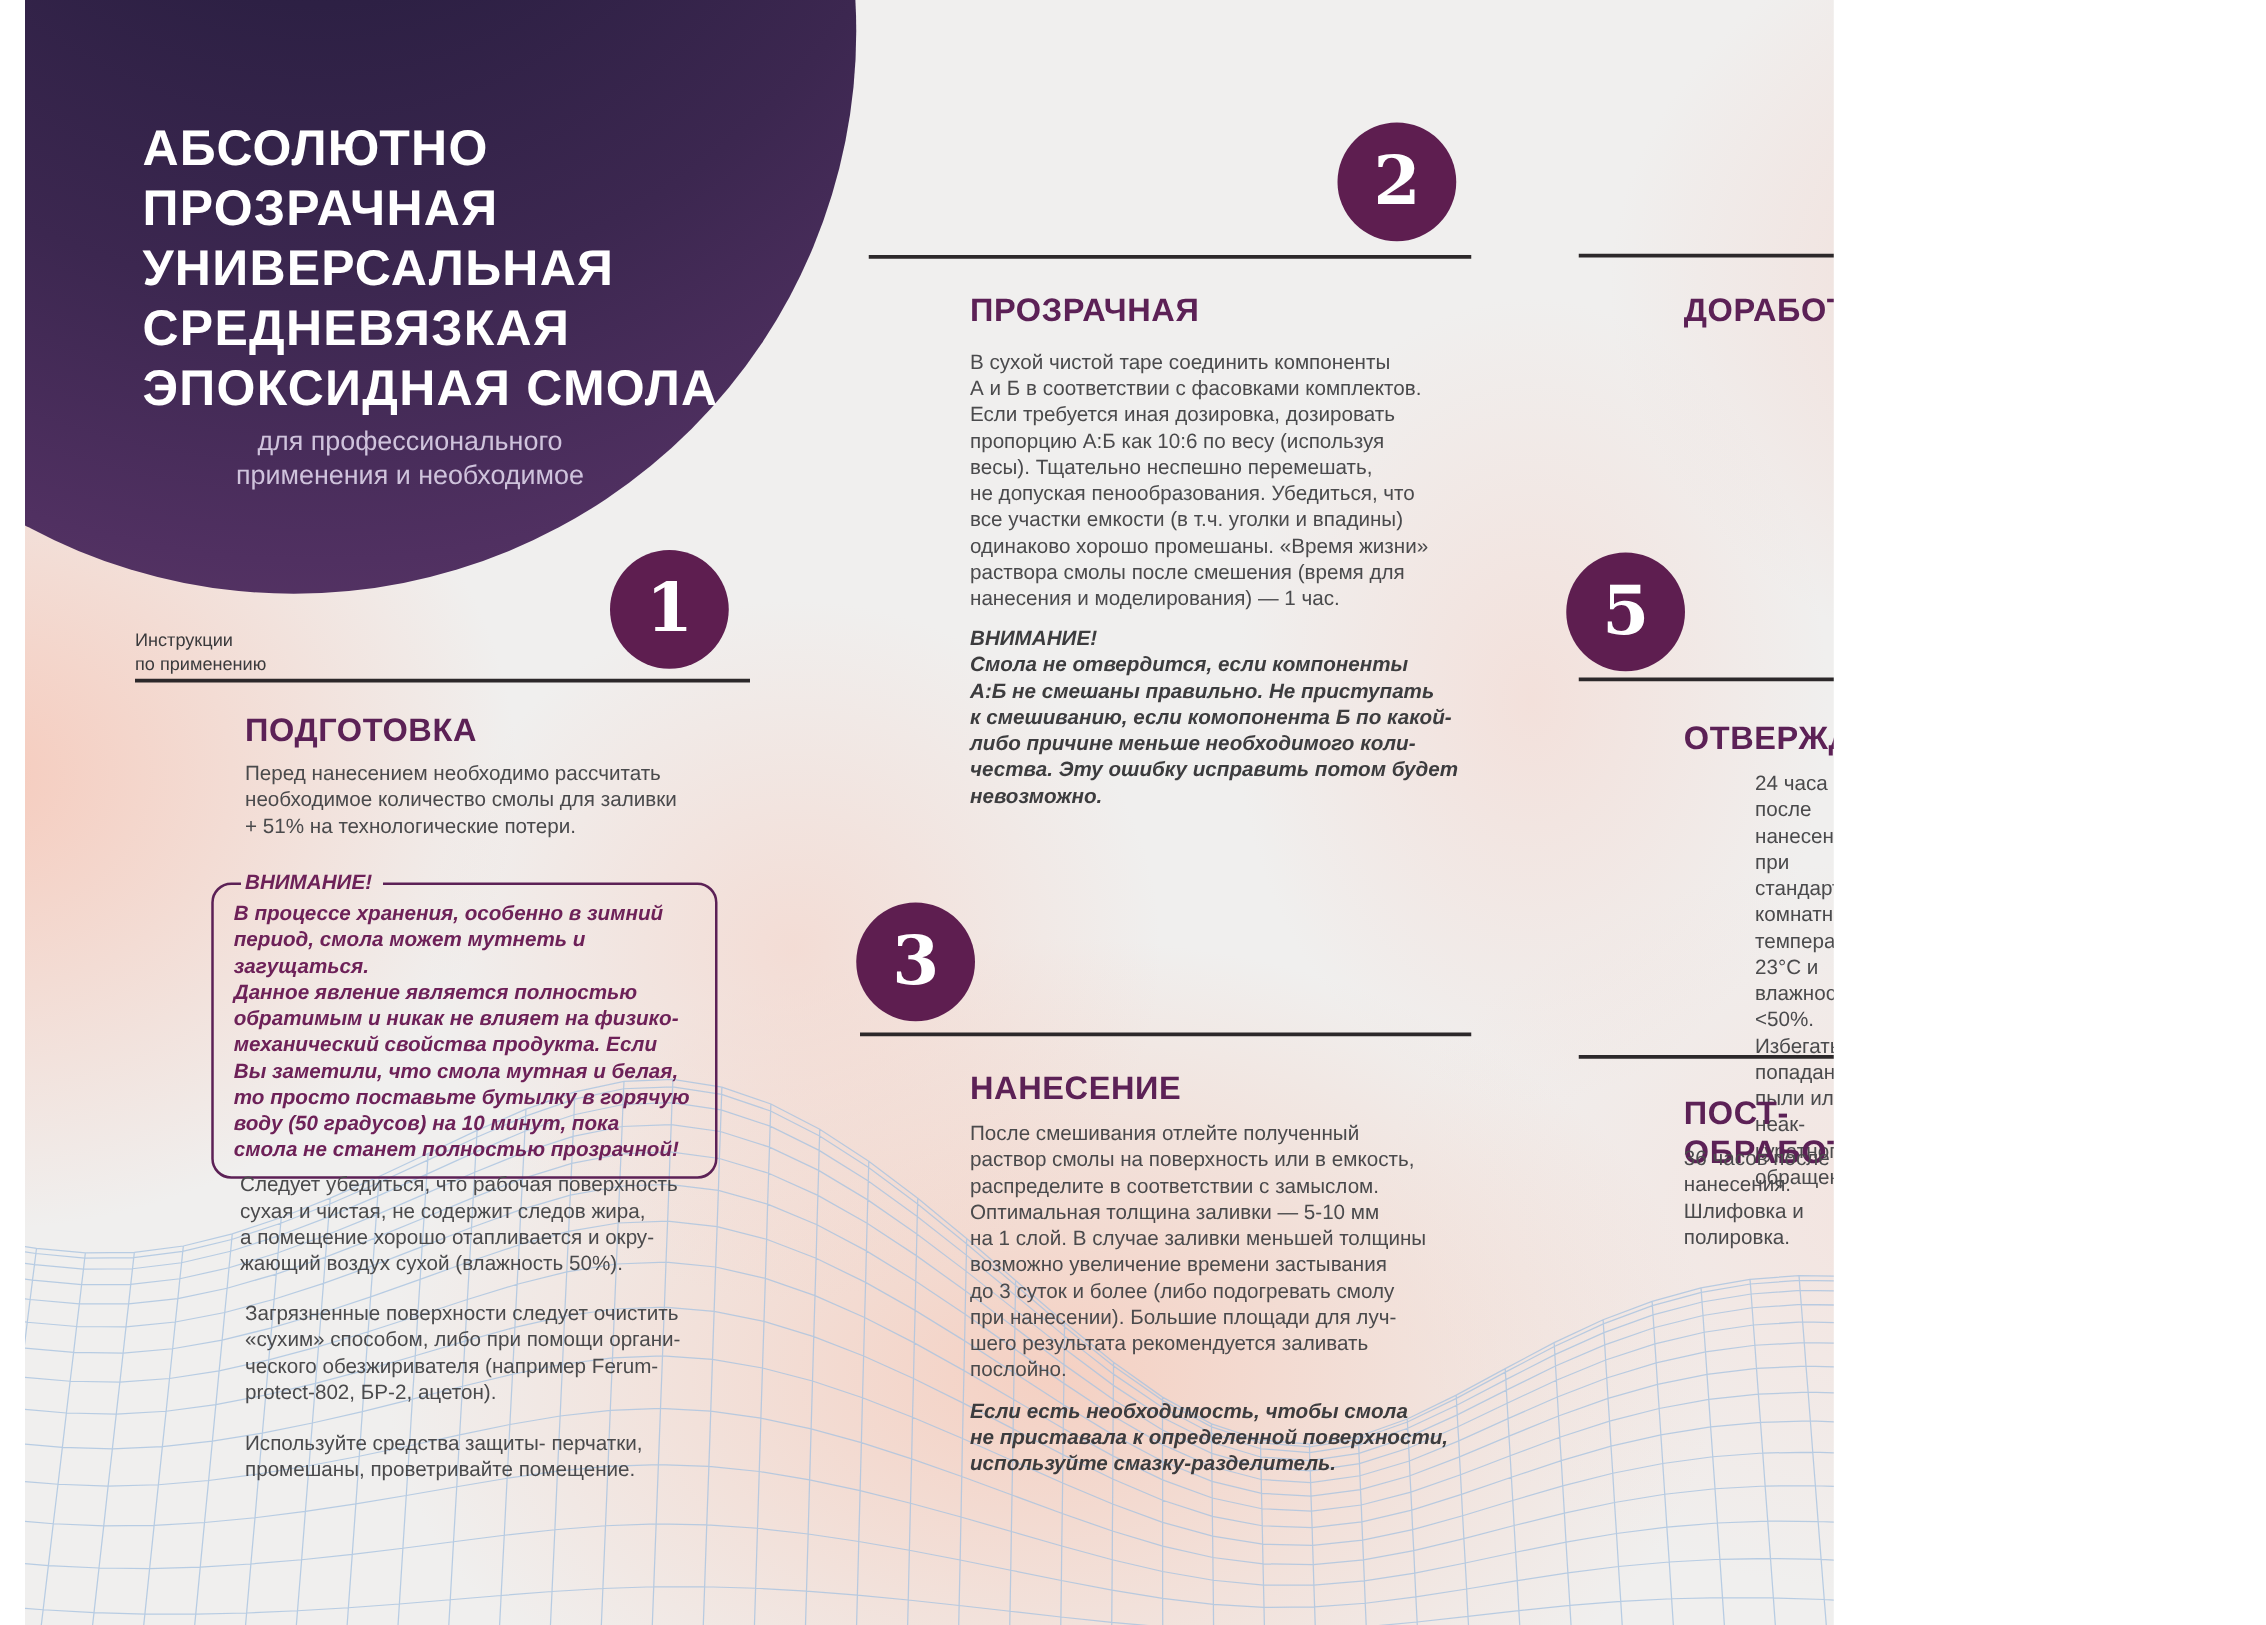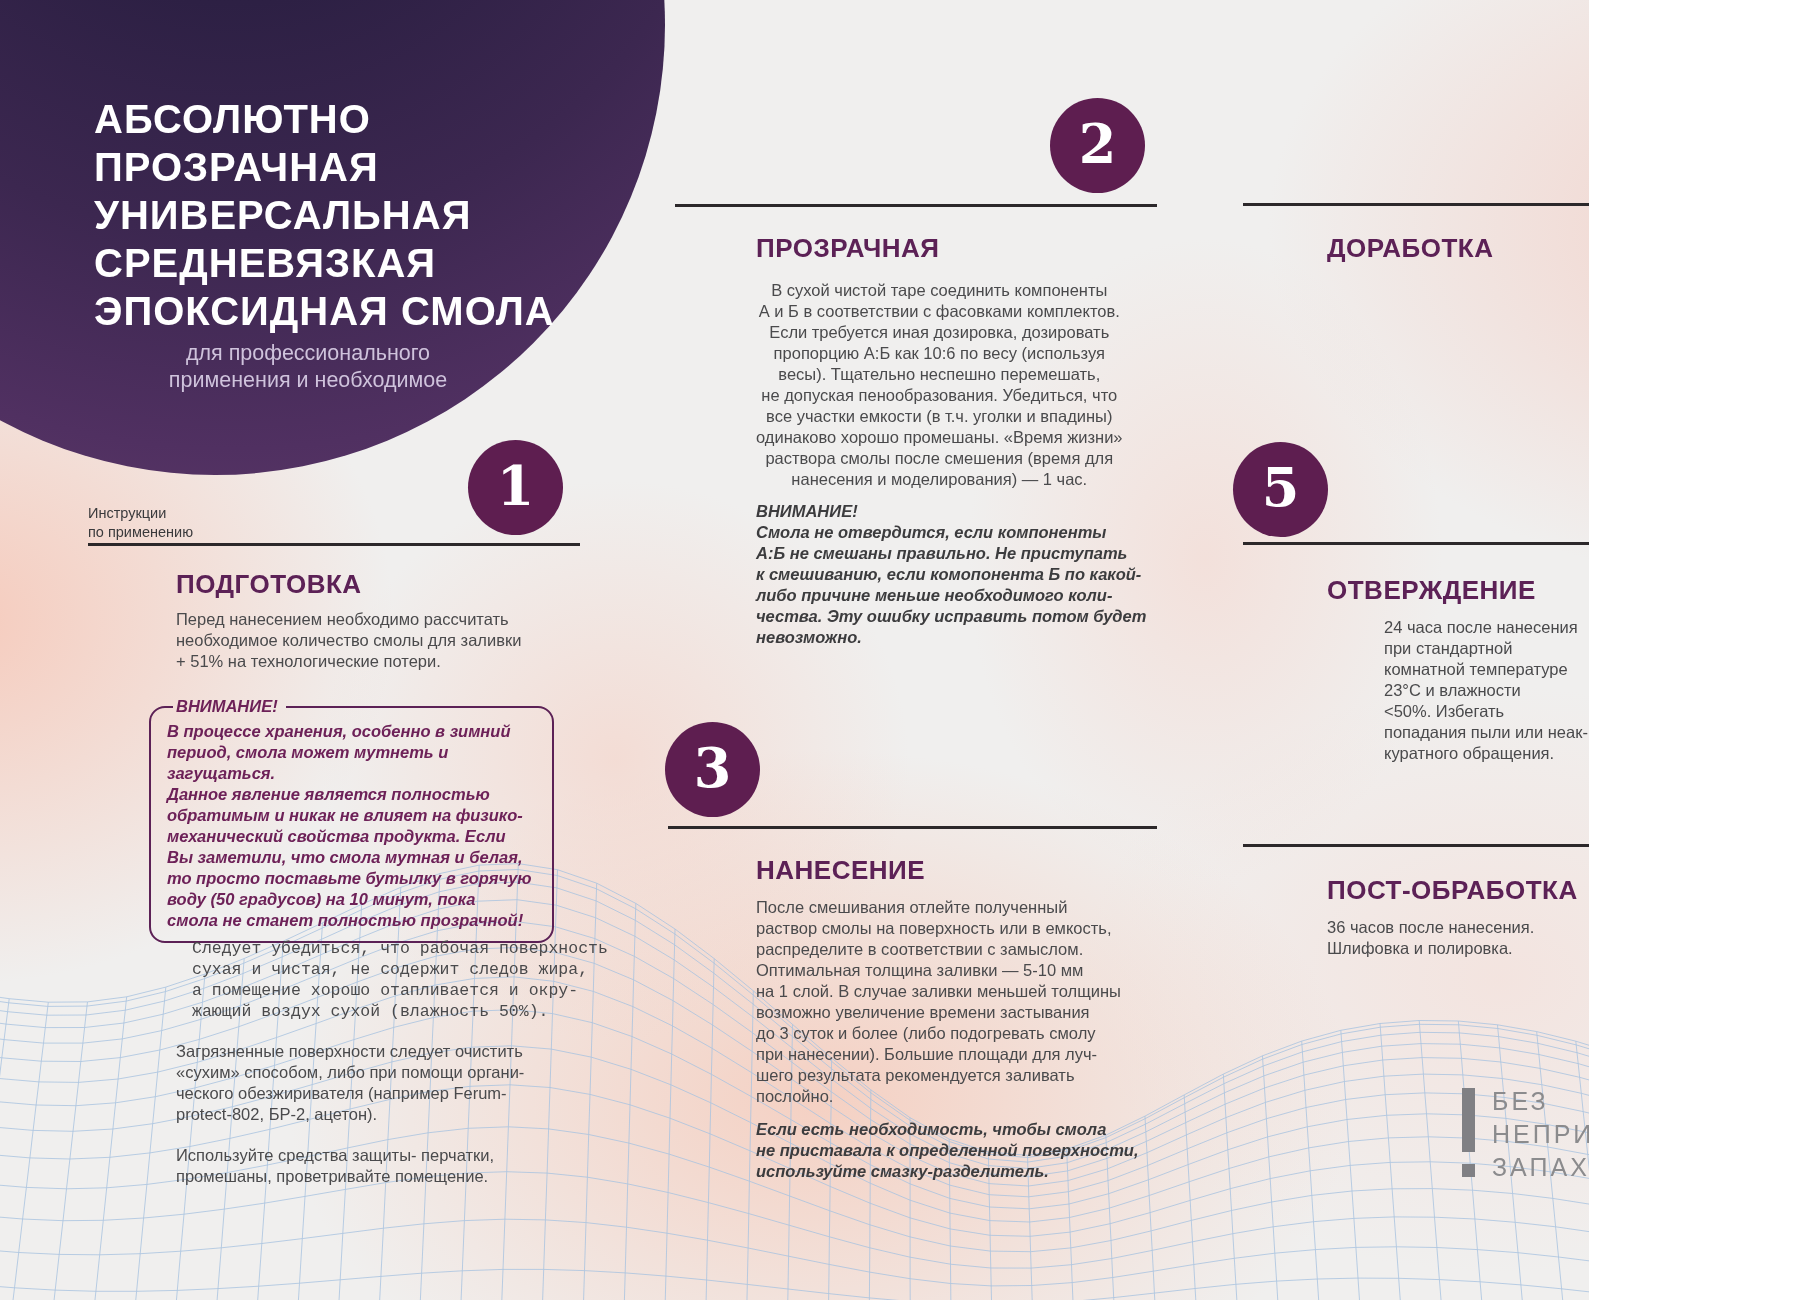--- a/index.html
+++ b/index.html
@@ -5,29 +5,30 @@
 <style>
   :root{
     --accent:#5c2156; --number-circle:#5e1e50; --hero-dark:#251b39; --hero-light:#5e3a68;
     --warning:#6d2158; --body-text:#4a4a4c; --rule:#2c282a; --mesh:#a9c3e0;
     --badge-text:#8b8b8d; --page-bg:#f0efee; --subtitle:#cfc3dc;
   }
   *{margin:0;padding:0;box-sizing:border-box;}
   html,body{width:1813px;height:1300px;}
   body{font-family:"Liberation Sans","DejaVu Sans",sans-serif;}
   .page{
-    position:relative;width:1589px;height:1300px;overflow:hidden;
+    position:relative;width:1447px;height:1300px;overflow:hidden;
     background:
       radial-gradient(620px 520px at -40px 620px, rgba(246,201,186,.95), rgba(246,201,186,0) 70%),
       radial-gradient(420px 400px at 615px 760px, rgba(246,205,192,.55), rgba(246,205,192,0) 70%),
       radial-gradient(760px 500px at 820px 1100px, rgba(246,198,180,.75), rgba(246,198,180,0) 70%),
       radial-gradient(740px 500px at 1800px 230px, rgba(243,206,197,.9), rgba(243,206,197,0) 72%),
       radial-gradient(340px 460px at 1205px 560px, rgba(246,210,200,.5), rgba(246,210,200,0) 70%),
       radial-gradient(600px 420px at 1500px 980px, rgba(247,214,205,.45), rgba(247,214,205,0) 70%),
       var(--page-bg);
+    margin-left: 20px;
   }
   .mesh-svg{position:absolute;left:0;top:0;width:1813px;height:1300px;z-index:1;}
   .mesh-svg path{fill:none;stroke:var(--mesh);stroke-width:1;opacity:.8;}
   .hero-circle{
     position:absolute;left:-235px;top:-425px;width:900px;height:900px;border-radius:50%;z-index:2;
     background:radial-gradient(circle at 52% 16%, var(--hero-dark) 0%, #2d2044 32%, #3c2750 58%, #503061 82%, var(--hero-light) 100%);
   }
   .abs{position:absolute;z-index:3;}
   .txt{white-space:pre-line;}
   .product-title{left:94px;top:95px;font-weight:700;font-size:40px;line-height:48px;letter-spacing:1px;color:#ffffff;}
@@ -62,22 +63,22 @@
   .rule-1{left:88px;top:543px;width:492px;}
   .rule-2{left:675px;top:204px;width:482px;}
   .rule-3{left:668px;top:826px;width:489px;}
   .rule-4{left:1243px;top:203px;width:491px;}
   .rule-5{left:1243px;top:542px;width:491px;}
   .rule-6{left:1243px;top:844px;width:491px;}
   .num-1{left:468px;top:440px;} .num-2{left:1050px;top:98px;} .num-3{left:665px;top:722px;}
   .num-4{left:1629px;top:100px;} .num-5{left:1233px;top:442px;} .num-6{left:1627px;top:740px;}
   .h-1{left:176px;top:569px;} .h-2{left:756px;top:233px;} .h-3{left:756px;top:855px;}
   .h-4{left:1327px;top:233px;} .h-5{left:1327px;top:575px;} .h-6{left:1327px;top:875px;}
-  .s1p1{left:176px;top:609px;} .s1p2{left:192px;top:938px;font-family:Liberation Mono, monospace;} .s1p3{left:176px;top:1041px;} .s1p4{left:176px;top:1145px;}
-  .s2body{left:756px;top:280px;text-align:center;} .s2att{left:756px;top:501px;}
+  .s1p1{left:176px;top:609px;} .s1p2{left:172px;top:938px;} .s1p3{left:176px;top:1041px;} .s1p4{left:176px;top:1145px;}
+  .s2body{left:756px;top:280px;} .s2att{left:756px;top:501px;}
   .s3body{left:756px;top:897px;} .s3note{left:756px;top:1119px;}
   .s4body{left:1327px;top:279px;} .s5body{left:1384px;top:617px;} .s6body{left:1327px;top:917px;}
 </style>
 </head>
 <body>
 
 <div class="page">
 
   <svg class="mesh-svg" viewBox="0 0 1813 1300">
       <path d="M-30.0 993.1L9.2 998.7L48.3 1002.2L87.5 1001.9L126.7 996.8L165.8 987.1L205.0 974.0L244.2 958.5L283.3 941.2L322.5 922.8L361.7 904.3L400.8 887.3L440.0 873.5L479.2 865.1L518.3 863.6L557.5 869.7L596.7 883.2L635.8 903.4L675.0 929.0L714.2 958.6L753.3 990.8L792.5 1024.4L831.7 1058.0L870.8 1089.8L910.0 1117.7L949.2 1139.1L988.3 1152.0L1027.5 1155.3L1066.7 1149.2L1105.8 1135.2L1145.0 1116.1L1184.2 1094.9L1223.3 1074.1L1262.5 1055.8L1301.7 1041.1L1340.8 1030.3L1380.0 1023.5L1419.2 1020.5L1458.3 1021.0L1497.5 1024.8L1536.7 1031.6L1575.8 1041.2L1615.0 1053.2L1654.2 1066.9L1693.3 1081.2L1732.5 1094.8L1771.7 1106.3L1810.8 1114.3L1850.0 1118.3M-30.5 997.3L8.7 1002.8L47.8 1006.4L87.0 1006.1L126.2 1001.1L165.4 991.6L204.6 978.6L243.8 963.2L283.0 946.2L322.2 928.1L361.4 909.8L400.5 892.9L439.7 879.3L478.9 871.0L518.1 869.5L557.3 875.5L596.5 888.8L635.7 908.8L674.9 934.0L714.1 963.2L753.2 995.0L792.4 1028.2L831.6 1061.4L870.8 1092.8L910.0 1120.3L949.2 1141.5L988.4 1154.2L1027.6 1157.5L1066.8 1151.4L1105.9 1137.6L1145.1 1118.7L1184.3 1097.7L1223.5 1077.2L1262.7 1059.1L1301.9 1044.5L1341.1 1033.9L1380.3 1027.2L1419.5 1024.3L1458.7 1024.8L1497.8 1028.5L1537.0 1035.3L1576.2 1044.9L1615.4 1056.8L1654.6 1070.3L1693.8 1084.5L1733.0 1098.0L1772.2 1109.3L1811.4 1117.3L1850.5 1121.3M-31.7 1006.2L7.6 1011.7L46.8 1015.2L86.0 1015.0L125.3 1010.2L164.5 1001.0L203.7 988.4L243.0 973.5L282.2 956.9L321.5 939.3L360.7 921.5L399.9 905.0L439.2 891.8L478.4 883.6L517.6 882.1L556.9 887.9L596.1 900.9L635.3 920.3L674.6 944.8L713.8 973.2L753.1 1004.1L792.3 1036.4L831.5 1068.7L870.8 1099.3L910.0 1126.0L949.2 1146.6L988.5 1159.0L1027.7 1162.1L1067.0 1156.1L1106.2 1142.6L1145.4 1124.2L1184.7 1103.7L1223.9 1083.7L1263.1 1066.1L1302.4 1051.9L1341.6 1041.6L1380.9 1035.2L1420.1 1032.3L1459.3 1032.9L1498.6 1036.6L1537.8 1043.3L1577.0 1052.7L1616.3 1064.4L1655.5 1077.7L1694.8 1091.6L1734.0 1104.8L1773.2 1115.9L1812.5 1123.7L1851.7 1127.6M-33.3 1018.7L6.0 1024.1L45.3 1027.6L84.6 1027.5L123.9 1023.0L163.2 1014.2L202.5 1002.2L241.8 987.8L281.1 971.9L320.5 954.9L359.8 937.8L399.1 921.9L438.4 909.1L477.7 901.2L517.0 899.7L556.3 905.2L595.6 917.7L634.9 936.3L674.2 959.9L713.5 987.2L752.8 1016.9L792.1 1047.9L831.4 1078.9L870.7 1108.3L910.0 1134.0L949.3 1153.8L988.6 1165.6L1027.9 1168.5L1067.2 1162.7L1106.5 1149.7L1145.8 1131.9L1185.1 1112.1L1224.4 1092.8L1263.8 1075.9L1303.1 1062.2L1342.4 1052.4L1381.7 1046.2L1421.0 1043.6L1460.3 1044.2L1499.6 1047.9L1538.9 1054.5L1578.2 1063.6L1617.5 1075.0L1656.8 1088.0L1696.1 1101.5L1735.4 1114.3L1774.7 1125.1L1814.0 1132.7L1853.3 1136.5M-35.3 1034.3L4.1 1039.6L43.5 1043.1L82.9 1043.1L122.3 1038.9L161.7 1030.6L201.0 1019.3L240.4 1005.7L279.8 990.5L319.2 974.4L358.6 958.1L398.0 942.9L437.4 930.7L476.8 923.2L516.1 921.6L555.5 926.8L594.9 938.6L634.3 956.3L673.7 978.6L713.1 1004.5L752.5 1032.8L791.9 1062.2L831.2 1091.7L870.6 1119.6L910.0 1144.0L949.4 1162.7L988.8 1173.9L1028.2 1176.6L1067.6 1170.9L1107.0 1158.4L1146.3 1141.4L1185.7 1122.6L1225.1 1104.2L1264.5 1088.0L1303.9 1075.1L1343.3 1065.8L1382.7 1060.0L1422.1 1057.6L1461.5 1058.3L1500.8 1062.0L1540.2 1068.4L1579.6 1077.3L1619.0 1088.3L1658.4 1100.7L1697.8 1113.8L1737.2 1126.1L1776.6 1136.5L1815.9 1143.9L1855.3 1147.6M-37.6 1052.6L1.8 1057.8L41.3 1061.2L80.8 1061.5L120.3 1057.6L159.8 1050.0L199.3 1039.4L238.8 1026.7L278.3 1012.5L317.7 997.3L357.2 982.0L396.7 967.7L436.2 956.1L475.7 949.0L515.2 947.5L554.7 952.3L594.1 963.3L633.6 979.8L673.1 1000.7L712.6 1025.0L752.1 1051.4L791.6 1079.1L831.1 1106.7L870.5 1132.8L910.0 1155.7L949.5 1173.2L989.0 1183.6L1028.5 1186.0L1068.0 1180.6L1107.5 1168.8L1147.0 1152.7L1186.4 1134.9L1225.9 1117.6L1265.4 1102.4L1304.9 1090.3L1344.4 1081.5L1383.9 1076.2L1423.4 1074.1L1462.8 1074.9L1502.3 1078.5L1541.8 1084.7L1581.3 1093.3L1620.8 1103.9L1660.3 1115.8L1699.8 1128.3L1739.2 1140.1L1778.7 1150.0L1818.2 1157.1L1857.7 1160.7M-40.3 1073.5L-0.7 1078.5L38.9 1081.9L78.5 1082.4L118.1 1079.0L157.7 1072.1L197.3 1062.3L236.9 1050.6L276.5 1037.5L316.1 1023.5L355.7 1009.2L395.3 995.9L434.9 985.1L474.5 978.4L514.1 976.9L553.7 981.3L593.3 991.4L632.9 1006.6L672.5 1025.9L712.1 1048.3L751.7 1072.7L791.2 1098.2L830.8 1123.8L870.4 1147.9L910.0 1169.0L949.6 1185.1L989.2 1194.7L1028.8 1196.8L1068.4 1191.7L1108.0 1180.6L1147.6 1165.5L1187.2 1148.9L1226.8 1132.8L1266.4 1118.7L1306.0 1107.5L1345.6 1099.5L1385.2 1094.7L1424.8 1092.9L1464.4 1093.8L1504.0 1097.4L1543.6 1103.4L1583.2 1111.6L1622.8 1121.6L1662.4 1133.0L1702.0 1144.8L1741.6 1156.0L1781.2 1165.4L1820.8 1172.1L1860.4 1175.6M-43.3 1096.8L-3.6 1101.6L36.1 1105.0L75.9 1105.7L115.6 1102.8L155.3 1096.7L195.0 1087.9L234.8 1077.3L274.5 1065.4L314.2 1052.6L353.9 1039.6L393.7 1027.4L433.4 1017.5L473.1 1011.2L512.8 1009.7L552.5 1013.6L592.3 1022.7L632.0 1036.5L671.7 1054.0L711.4 1074.3L751.2 1096.5L790.9 1119.6L830.6 1142.8L870.3 1164.7L910.1 1183.9L949.8 1198.4L989.5 1207.0L1029.2 1208.8L1069.0 1204.0L1108.7 1193.7L1148.4 1179.8L1188.1 1164.6L1227.8 1149.8L1267.6 1136.9L1307.3 1126.8L1347.0 1119.5L1386.7 1115.3L1426.5 1113.8L1466.2 1114.9L1505.9 1118.4L1545.6 1124.2L1585.4 1132.0L1625.1 1141.5L1664.8 1152.1L1704.5 1163.2L1744.3 1173.7L1784.0 1182.5L1823.7 1188.8L1863.4 1192.1M-46.6 1122.3L-6.7 1127.0L33.1 1130.4L73.0 1131.3L112.9 1129.0L152.7 1123.7L192.6 1116.0L232.4 1106.7L272.3 1096.1L312.2 1084.6L352.0 1072.9L391.9 1061.9L431.7 1052.9L471.6 1047.2L511.5 1045.8L551.3 1049.1L591.2 1057.1L631.0 1069.3L670.9 1084.8L710.8 1102.8L750.6 1122.5L790.5 1143.1L830.3 1163.7L870.2 1183.2L910.1 1200.2L949.9 1213.1L989.8 1220.6L1029.7 1222.0L1069.5 1217.5L1109.4 1208.1L1149.2 1195.5L1189.1 1181.8L1229.0 1168.5L1268.8 1156.9L1308.7 1147.9L1348.5 1141.5L1388.4 1137.9L1428.3 1136.8L1468.1 1138.1L1508.0 1141.5L1547.8 1147.0L1587.7 1154.4L1627.6 1163.2L1667.4 1173.1L1707.3 1183.4L1747.1 1193.1L1787.0 1201.3L1826.9 1207.2L1866.7 1210.3M-50.1 1150.0L-10.1 1154.5L29.9 1157.9L69.9 1159.0L109.9 1157.3L149.9 1152.9L189.9 1146.5L229.9 1138.4L269.9 1129.3L309.9 1119.3L350.0 1109.0L390.0 1099.4L430.0 1091.4L470.0 1086.3L510.0 1084.8L550.0 1087.5L590.0 1094.4L630.0 1104.8L670.0 1118.2L710.0 1133.8L750.0 1150.8L790.1 1168.6L830.1 1186.4L870.1 1203.2L910.1 1217.9L950.1 1228.9L990.1 1235.3L1030.1 1236.3L1070.1 1232.1L1110.1 1223.7L1150.1 1212.6L1190.2 1200.4L1230.2 1188.7L1270.2 1178.6L1310.2 1170.8L1350.2 1165.4L1390.2 1162.4L1430.2 1161.8L1470.2 1163.2L1510.2 1166.6L1550.2 1171.8L1590.3 1178.6L1630.3 1186.8L1670.3 1195.9L1710.3 1205.3L1750.3 1214.2L1790.3 1221.7L1830.3 1227.1L1870.3 1230.1M-54.0 1179.8L-13.8 1184.1L26.4 1187.4L66.5 1188.8L106.7 1187.8L146.9 1184.4L187.0 1179.2L227.2 1172.6L267.4 1165.0L307.6 1156.6L347.7 1147.9L387.9 1139.6L428.1 1132.8L468.2 1128.3L508.4 1126.8L548.6 1128.9L588.7 1134.5L628.9 1143.1L669.1 1154.1L709.3 1167.1L749.4 1181.2L789.6 1196.0L829.8 1210.8L869.9 1224.8L910.1 1236.9L950.3 1246.0L990.4 1251.1L1030.6 1251.7L1070.8 1247.9L1111.0 1240.5L1151.1 1230.9L1191.3 1220.4L1231.5 1210.5L1271.6 1202.0L1311.8 1195.4L1352.0 1191.0L1392.1 1188.8L1432.3 1188.6L1472.5 1190.2L1512.6 1193.5L1552.8 1198.4L1593.0 1204.7L1633.2 1212.2L1673.3 1220.4L1713.5 1228.8L1753.7 1236.8L1793.8 1243.6L1834.0 1248.5L1874.2 1251.3M-58.1 1211.6L-17.7 1215.7L22.6 1219.0L63.0 1220.7L103.3 1220.3L143.6 1218.0L184.0 1214.2L224.3 1209.1L264.7 1203.1L305.0 1196.4L345.4 1189.4L385.7 1182.6L426.0 1176.9L466.4 1173.1L506.7 1171.7L547.1 1173.1L587.4 1177.2L627.7 1183.9L668.1 1192.5L708.4 1202.6L748.8 1213.6L789.1 1225.2L829.4 1236.8L869.8 1247.8L910.1 1257.2L950.5 1264.2L990.8 1268.0L1031.1 1268.1L1071.5 1264.7L1111.8 1258.5L1152.2 1250.4L1192.5 1241.8L1232.8 1233.7L1273.2 1226.8L1313.5 1221.7L1353.9 1218.4L1394.2 1216.9L1434.5 1217.2L1474.9 1219.0L1515.2 1222.3L1555.6 1226.8L1595.9 1232.6L1636.3 1239.2L1676.6 1246.5L1716.9 1254.0L1757.3 1261.0L1797.6 1267.0L1838.0 1271.4L1878.3 1274.0M-62.4 1245.3L-21.9 1249.2L18.7 1252.5L59.2 1254.4L99.7 1254.8L140.2 1253.7L180.7 1251.2L221.3 1247.8L261.8 1243.5L302.3 1238.6L342.8 1233.4L383.4 1228.2L423.9 1223.8L464.4 1220.6L504.9 1219.2L545.4 1219.9L586.0 1222.6L626.5 1227.2L667.0 1233.2L707.5 1240.2L748.1 1248.0L788.6 1256.2L829.1 1264.4L869.6 1272.1L910.1 1278.7L950.7 1283.5L991.2 1285.9L1031.7 1285.5L1072.2 1282.6L1112.7 1277.5L1153.3 1271.2L1193.8 1264.5L1234.3 1258.3L1274.8 1253.2L1315.4 1249.6L1355.9 1247.4L1396.4 1246.8L1436.9 1247.5L1477.4 1249.6L1518.0 1252.7L1558.5 1257.0L1599.0 1262.1L1639.5 1267.9L1680.1 1274.3L1720.6 1280.6L1761.1 1286.7L1801.6 1291.8L1842.1 1295.7L1882.7 1298.0M-67.0 1280.9L-26.2 1284.6L14.5 1287.8L55.2 1290.1L95.9 1291.3L136.6 1291.3L177.3 1290.4L218.0 1288.6L258.7 1286.2L299.5 1283.2L340.2 1279.8L380.9 1276.4L421.6 1273.2L462.3 1270.8L503.0 1269.4L543.7 1269.4L584.5 1270.6L625.2 1272.9L665.9 1276.1L706.6 1280.0L747.3 1284.4L788.0 1289.0L828.7 1293.6L869.4 1297.9L910.2 1301.5L950.9 1303.9L991.6 1304.8L1032.3 1303.9L1073.0 1301.4L1113.7 1297.6L1154.4 1293.1L1195.1 1288.5L1235.9 1284.3L1276.6 1281.1L1317.3 1279.0L1358.0 1278.1L1398.7 1278.3L1439.4 1279.6L1480.1 1281.8L1520.9 1284.9L1561.6 1288.8L1602.3 1293.3L1643.0 1298.3L1683.7 1303.5L1724.4 1308.8L1765.1 1313.7L1805.8 1318.0L1846.6 1321.3L1887.3 1323.4M-71.8 1318.4L-30.9 1321.8L10.1 1324.9L51.0 1327.6L91.9 1329.6L132.8 1330.9L173.7 1331.5L214.6 1331.6L255.5 1331.1L296.5 1330.1L337.4 1328.7L378.3 1327.0L419.2 1325.2L460.1 1323.5L501.0 1322.2L541.9 1321.3L582.9 1320.9L623.8 1320.9L664.7 1321.3L705.6 1321.8L746.5 1322.6L787.4 1323.4L828.3 1324.2L869.3 1324.9L910.2 1325.4L951.1 1325.4L992.0 1324.7L1032.9 1323.3L1073.8 1321.2L1114.7 1318.7L1155.7 1316.1L1196.6 1313.6L1237.5 1311.7L1278.4 1310.4L1319.3 1310.0L1360.2 1310.3L1401.1 1311.5L1442.1 1313.3L1483.0 1315.8L1523.9 1318.8L1564.8 1322.2L1605.7 1326.1L1646.6 1330.1L1687.5 1334.3L1728.5 1338.4L1769.4 1342.2L1810.3 1345.5L1851.2 1348.2L1892.1 1350.0M-76.8 1357.6L-35.7 1360.7L5.4 1363.8L46.6 1366.9L87.7 1369.7L128.8 1372.3L169.9 1374.6L211.1 1376.6L252.2 1378.1L293.3 1379.2L334.4 1379.8L375.6 1380.0L416.7 1379.6L457.8 1378.8L498.9 1377.5L540.1 1375.8L581.2 1373.7L622.3 1371.3L663.5 1368.5L704.6 1365.6L745.7 1362.6L786.8 1359.4L827.9 1356.3L869.1 1353.3L910.2 1350.4L951.3 1347.8L992.4 1345.5L1033.6 1343.5L1074.7 1342.0L1115.8 1340.8L1157.0 1340.2L1198.1 1340.0L1239.2 1340.3L1280.3 1341.1L1321.4 1342.4L1362.6 1344.1L1403.7 1346.2L1444.8 1348.6L1485.9 1351.3L1527.1 1354.2L1568.2 1357.3L1609.3 1360.4L1650.5 1363.5L1691.6 1366.5L1732.7 1369.4L1773.8 1372.1L1814.9 1374.4L1856.1 1376.4L1897.2 1378.0M-30.0 993.1L-30.5 997.3L-31.7 1006.2L-33.3 1018.7L-35.3 1034.3L-37.6 1052.6L-40.3 1073.5L-43.3 1096.8L-46.6 1122.3L-50.1 1150.0L-54.0 1179.8L-58.1 1211.6L-62.4 1245.3L-67.0 1280.9L-71.8 1318.4L-76.8 1357.6M9.2 998.7L8.7 1002.8L7.6 1011.7L6.0 1024.1L4.1 1039.6L1.8 1057.8L-0.7 1078.5L-3.6 1101.6L-6.7 1127.0L-10.1 1154.5L-13.8 1184.1L-17.7 1215.7L-21.9 1249.2L-26.2 1284.6L-30.9 1321.8L-35.7 1360.7M48.3 1002.2L47.8 1006.4L46.8 1015.2L45.3 1027.6L43.5 1043.1L41.3 1061.2L38.9 1081.9L36.1 1105.0L33.1 1130.4L29.9 1157.9L26.4 1187.4L22.6 1219.0L18.7 1252.5L14.5 1287.8L10.1 1324.9L5.4 1363.8M87.5 1001.9L87.0 1006.1L86.0 1015.0L84.6 1027.5L82.9 1043.1L80.8 1061.5L78.5 1082.4L75.9 1105.7L73.0 1131.3L69.9 1159.0L66.5 1188.8L63.0 1220.7L59.2 1254.4L55.2 1290.1L51.0 1327.6L46.6 1366.9M126.7 996.8L126.2 1001.1L125.3 1010.2L123.9 1023.0L122.3 1038.9L120.3 1057.6L118.1 1079.0L115.6 1102.8L112.9 1129.0L109.9 1157.3L106.7 1187.8L103.3 1220.3L99.7 1254.8L95.9 1291.3L91.9 1329.6L87.7 1369.7M165.8 987.1L165.4 991.6L164.5 1001.0L163.2 1014.2L161.7 1030.6L159.8 1050.0L157.7 1072.1L155.3 1096.7L152.7 1123.7L149.9 1152.9L146.9 1184.4L143.6 1218.0L140.2 1253.7L136.6 1291.3L132.8 1330.9L128.8 1372.3M205.0 974.0L204.6 978.6L203.7 988.4L202.5 1002.2L201.0 1019.3L199.3 1039.4L197.3 1062.3L195.0 1087.9L192.6 1116.0L189.9 1146.5L187.0 1179.2L184.0 1214.2L180.7 1251.2L177.3 1290.4L173.7 1331.5L169.9 1374.6M244.2 958.5L243.8 963.2L243.0 973.5L241.8 987.8L240.4 1005.7L238.8 1026.7L236.9 1050.6L234.8 1077.3L232.4 1106.7L229.9 1138.4L227.2 1172.6L224.3 1209.1L221.3 1247.8L218.0 1288.6L214.6 1331.6L211.1 1376.6M283.3 941.2L283.0 946.2L282.2 956.9L281.1 971.9L279.8 990.5L278.3 1012.5L276.5 1037.5L274.5 1065.4L272.3 1096.1L269.9 1129.3L267.4 1165.0L264.7 1203.1L261.8 1243.5L258.7 1286.2L255.5 1331.1L252.2 1378.1M322.5 922.8L322.2 928.1L321.5 939.3L320.5 954.9L319.2 974.4L317.7 997.3L316.1 1023.5L314.2 1052.6L312.2 1084.6L309.9 1119.3L307.6 1156.6L305.0 1196.4L302.3 1238.6L299.5 1283.2L296.5 1330.1L293.3 1379.2M361.7 904.3L361.4 909.8L360.7 921.5L359.8 937.8L358.6 958.1L357.2 982.0L355.7 1009.2L353.9 1039.6L352.0 1072.9L350.0 1109.0L347.7 1147.9L345.4 1189.4L342.8 1233.4L340.2 1279.8L337.4 1328.7L334.4 1379.8M400.8 887.3L400.5 892.9L399.9 905.0L399.1 921.9L398.0 942.9L396.7 967.7L395.3 995.9L393.7 1027.4L391.9 1061.9L390.0 1099.4L387.9 1139.6L385.7 1182.6L383.4 1228.2L380.9 1276.4L378.3 1327.0L375.6 1380.0M440.0 873.5L439.7 879.3L439.2 891.8L438.4 909.1L437.4 930.7L436.2 956.1L434.9 985.1L433.4 1017.5L431.7 1052.9L430.0 1091.4L428.1 1132.8L426.0 1176.9L423.9 1223.8L421.6 1273.2L419.2 1325.2L416.7 1379.6M479.2 865.1L478.9 871.0L478.4 883.6L477.7 901.2L476.8 923.2L475.7 949.0L474.5 978.4L473.1 1011.2L471.6 1047.2L470.0 1086.3L468.2 1128.3L466.4 1173.1L464.4 1220.6L462.3 1270.8L460.1 1323.5L457.8 1378.8M518.3 863.6L518.1 869.5L517.6 882.1L517.0 899.7L516.1 921.6L515.2 947.5L514.1 976.9L512.8 1009.7L511.5 1045.8L510.0 1084.8L508.4 1126.8L506.7 1171.7L504.9 1219.2L503.0 1269.4L501.0 1322.2L498.9 1377.5M557.5 869.7L557.3 875.5L556.9 887.9L556.3 905.2L555.5 926.8L554.7 952.3L553.7 981.3L552.5 1013.6L551.3 1049.1L550.0 1087.5L548.6 1128.9L547.1 1173.1L545.4 1219.9L543.7 1269.4L541.9 1321.3L540.1 1375.8M596.7 883.2L596.5 888.8L596.1 900.9L595.6 917.7L594.9 938.6L594.1 963.3L593.3 991.4L592.3 1022.7L591.2 1057.1L590.0 1094.4L588.7 1134.5L587.4 1177.2L586.0 1222.6L584.5 1270.6L582.9 1320.9L581.2 1373.7M635.8 903.4L635.7 908.8L635.3 920.3L634.9 936.3L634.3 956.3L633.6 979.8L632.9 1006.6L632.0 1036.5L631.0 1069.3L630.0 1104.8L628.9 1143.1L627.7 1183.9L626.5 1227.2L625.2 1272.9L623.8 1320.9L622.3 1371.3M675.0 929.0L674.9 934.0L674.6 944.8L674.2 959.9L673.7 978.6L673.1 1000.7L672.5 1025.9L671.7 1054.0L670.9 1084.8L670.0 1118.2L669.1 1154.1L668.1 1192.5L667.0 1233.2L665.9 1276.1L664.7 1321.3L663.5 1368.5M714.2 958.6L714.1 963.2L713.8 973.2L713.5 987.2L713.1 1004.5L712.6 1025.0L712.1 1048.3L711.4 1074.3L710.8 1102.8L710.0 1133.8L709.3 1167.1L708.4 1202.6L707.5 1240.2L706.6 1280.0L705.6 1321.8L704.6 1365.6M753.3 990.8L753.2 995.0L753.1 1004.1L752.8 1016.9L752.5 1032.8L752.1 1051.4L751.7 1072.7L751.2 1096.5L750.6 1122.5L750.0 1150.8L749.4 1181.2L748.8 1213.6L748.1 1248.0L747.3 1284.4L746.5 1322.6L745.7 1362.6M792.5 1024.4L792.4 1028.2L792.3 1036.4L792.1 1047.9L791.9 1062.2L791.6 1079.1L791.2 1098.2L790.9 1119.6L790.5 1143.1L790.1 1168.6L789.6 1196.0L789.1 1225.2L788.6 1256.2L788.0 1289.0L787.4 1323.4L786.8 1359.4M831.7 1058.0L831.6 1061.4L831.5 1068.7L831.4 1078.9L831.2 1091.7L831.1 1106.7L830.8 1123.8L830.6 1142.8L830.3 1163.7L830.1 1186.4L829.8 1210.8L829.4 1236.8L829.1 1264.4L828.7 1293.6L828.3 1324.2L827.9 1356.3M870.8 1089.8L870.8 1092.8L870.8 1099.3L870.7 1108.3L870.6 1119.6L870.5 1132.8L870.4 1147.9L870.3 1164.7L870.2 1183.2L870.1 1203.2L869.9 1224.8L869.8 1247.8L869.6 1272.1L869.4 1297.9L869.3 1324.9L869.1 1353.3M910.0 1117.7L910.0 1120.3L910.0 1126.0L910.0 1134.0L910.0 1144.0L910.0 1155.7L910.0 1169.0L910.1 1183.9L910.1 1200.2L910.1 1217.9L910.1 1236.9L910.1 1257.2L910.1 1278.7L910.2 1301.5L910.2 1325.4L910.2 1350.4M949.2 1139.1L949.2 1141.5L949.2 1146.6L949.3 1153.8L949.4 1162.7L949.5 1173.2L949.6 1185.1L949.8 1198.4L949.9 1213.1L950.1 1228.9L950.3 1246.0L950.5 1264.2L950.7 1283.5L950.9 1303.9L951.1 1325.4L951.3 1347.8M988.3 1152.0L988.4 1154.2L988.5 1159.0L988.6 1165.6L988.8 1173.9L989.0 1183.6L989.2 1194.7L989.5 1207.0L989.8 1220.6L990.1 1235.3L990.4 1251.1L990.8 1268.0L991.2 1285.9L991.6 1304.8L992.0 1324.7L992.4 1345.5M1027.5 1155.3L1027.6 1157.5L1027.7 1162.1L1027.9 1168.5L1028.2 1176.6L1028.5 1186.0L1028.8 1196.8L1029.2 1208.8L1029.7 1222.0L1030.1 1236.3L1030.6 1251.7L1031.1 1268.1L1031.7 1285.5L1032.3 1303.9L1032.9 1323.3L1033.6 1343.5M1066.7 1149.2L1066.8 1151.4L1067.0 1156.1L1067.2 1162.7L1067.6 1170.9L1068.0 1180.6L1068.4 1191.7L1069.0 1204.0L1069.5 1217.5L1070.1 1232.1L1070.8 1247.9L1071.5 1264.7L1072.2 1282.6L1073.0 1301.4L1073.8 1321.2L1074.7 1342.0M1105.8 1135.2L1105.9 1137.6L1106.2 1142.6L1106.5 1149.7L1107.0 1158.4L1107.5 1168.8L1108.0 1180.6L1108.7 1193.7L1109.4 1208.1L1110.1 1223.7L1111.0 1240.5L1111.8 1258.5L1112.7 1277.5L1113.7 1297.6L1114.7 1318.7L1115.8 1340.8M1145.0 1116.1L1145.1 1118.7L1145.4 1124.2L1145.8 1131.9L1146.3 1141.4L1147.0 1152.7L1147.6 1165.5L1148.4 1179.8L1149.2 1195.5L1150.1 1212.6L1151.1 1230.9L1152.2 1250.4L1153.3 1271.2L1154.4 1293.1L1155.7 1316.1L1157.0 1340.2M1184.2 1094.9L1184.3 1097.7L1184.7 1103.7L1185.1 1112.1L1185.7 1122.6L1186.4 1134.9L1187.2 1148.9L1188.1 1164.6L1189.1 1181.8L1190.2 1200.4L1191.3 1220.4L1192.5 1241.8L1193.8 1264.5L1195.1 1288.5L1196.6 1313.6L1198.1 1340.0M1223.3 1074.1L1223.5 1077.2L1223.9 1083.7L1224.4 1092.8L1225.1 1104.2L1225.9 1117.6L1226.8 1132.8L1227.8 1149.8L1229.0 1168.5L1230.2 1188.7L1231.5 1210.5L1232.8 1233.7L1234.3 1258.3L1235.9 1284.3L1237.5 1311.7L1239.2 1340.3M1262.5 1055.8L1262.7 1059.1L1263.1 1066.1L1263.8 1075.9L1264.5 1088.0L1265.4 1102.4L1266.4 1118.7L1267.6 1136.9L1268.8 1156.9L1270.2 1178.6L1271.6 1202.0L1273.2 1226.8L1274.8 1253.2L1276.6 1281.1L1278.4 1310.4L1280.3 1341.1M1301.7 1041.1L1301.9 1044.5L1302.4 1051.9L1303.1 1062.2L1303.9 1075.1L1304.9 1090.3L1306.0 1107.5L1307.3 1126.8L1308.7 1147.9L1310.2 1170.8L1311.8 1195.4L1313.5 1221.7L1315.4 1249.6L1317.3 1279.0L1319.3 1310.0L1321.4 1342.4M1340.8 1030.3L1341.1 1033.9L1341.6 1041.6L1342.4 1052.4L1343.3 1065.8L1344.4 1081.5L1345.6 1099.5L1347.0 1119.5L1348.5 1141.5L1350.2 1165.4L1352.0 1191.0L1353.9 1218.4L1355.9 1247.4L1358.0 1278.1L1360.2 1310.3L1362.6 1344.1M1380.0 1023.5L1380.3 1027.2L1380.9 1035.2L1381.7 1046.2L1382.7 1060.0L1383.9 1076.2L1385.2 1094.7L1386.7 1115.3L1388.4 1137.9L1390.2 1162.4L1392.1 1188.8L1394.2 1216.9L1396.4 1246.8L1398.7 1278.3L1401.1 1311.5L1403.7 1346.2M1419.2 1020.5L1419.5 1024.3L1420.1 1032.3L1421.0 1043.6L1422.1 1057.6L1423.4 1074.1L1424.8 1092.9L1426.5 1113.8L1428.3 1136.8L1430.2 1161.8L1432.3 1188.6L1434.5 1217.2L1436.9 1247.5L1439.4 1279.6L1442.1 1313.3L1444.8 1348.6M1458.3 1021.0L1458.7 1024.8L1459.3 1032.9L1460.3 1044.2L1461.5 1058.3L1462.8 1074.9L1464.4 1093.8L1466.2 1114.9L1468.1 1138.1L1470.2 1163.2L1472.5 1190.2L1474.9 1219.0L1477.4 1249.6L1480.1 1281.8L1483.0 1315.8L1485.9 1351.3M1497.5 1024.8L1497.8 1028.5L1498.6 1036.6L1499.6 1047.9L1500.8 1062.0L1502.3 1078.5L1504.0 1097.4L1505.9 1118.4L1508.0 1141.5L1510.2 1166.6L1512.6 1193.5L1515.2 1222.3L1518.0 1252.7L1520.9 1284.9L1523.9 1318.8L1527.1 1354.2M1536.7 1031.6L1537.0 1035.3L1537.8 1043.3L1538.9 1054.5L1540.2 1068.4L1541.8 1084.7L1543.6 1103.4L1545.6 1124.2L1547.8 1147.0L1550.2 1171.8L1552.8 1198.4L1555.6 1226.8L1558.5 1257.0L1561.6 1288.8L1564.8 1322.2L1568.2 1357.3M1575.8 1041.2L1576.2 1044.9L1577.0 1052.7L1578.2 1063.6L1579.6 1077.3L1581.3 1093.3L1583.2 1111.6L1585.4 1132.0L1587.7 1154.4L1590.3 1178.6L1593.0 1204.7L1595.9 1232.6L1599.0 1262.1L1602.3 1293.3L1605.7 1326.1L1609.3 1360.4M1615.0 1053.2L1615.4 1056.8L1616.3 1064.4L1617.5 1075.0L1619.0 1088.3L1620.8 1103.9L1622.8 1121.6L1625.1 1141.5L1627.6 1163.2L1630.3 1186.8L1633.2 1212.2L1636.3 1239.2L1639.5 1267.9L1643.0 1298.3L1646.6 1330.1L1650.5 1363.5M1654.2 1066.9L1654.6 1070.3L1655.5 1077.7L1656.8 1088.0L1658.4 1100.7L1660.3 1115.8L1662.4 1133.0L1664.8 1152.1L1667.4 1173.1L1670.3 1195.9L1673.3 1220.4L1676.6 1246.5L1680.1 1274.3L1683.7 1303.5L1687.5 1334.3L1691.6 1366.5M1693.3 1081.2L1693.8 1084.5L1694.8 1091.6L1696.1 1101.5L1697.8 1113.8L1699.8 1128.3L1702.0 1144.8L1704.5 1163.2L1707.3 1183.4L1710.3 1205.3L1713.5 1228.8L1716.9 1254.0L1720.6 1280.6L1724.4 1308.8L1728.5 1338.4L1732.7 1369.4M1732.5 1094.8L1733.0 1098.0L1734.0 1104.8L1735.4 1114.3L1737.2 1126.1L1739.2 1140.1L1741.6 1156.0L1744.3 1173.7L1747.1 1193.1L1750.3 1214.2L1753.7 1236.8L1757.3 1261.0L1761.1 1286.7L1765.1 1313.7L1769.4 1342.2L1773.8 1372.1M1771.7 1106.3L1772.2 1109.3L1773.2 1115.9L1774.7 1125.1L1776.6 1136.5L1778.7 1150.0L1781.2 1165.4L1784.0 1182.5L1787.0 1201.3L1790.3 1221.7L1793.8 1243.6L1797.6 1267.0L1801.6 1291.8L1805.8 1318.0L1810.3 1345.5L1814.9 1374.4M1810.8 1114.3L1811.4 1117.3L1812.5 1123.7L1814.0 1132.7L1815.9 1143.9L1818.2 1157.1L1820.8 1172.1L1823.7 1188.8L1826.9 1207.2L1830.3 1227.1L1834.0 1248.5L1838.0 1271.4L1842.1 1295.7L1846.6 1321.3L1851.2 1348.2L1856.1 1376.4M1850.0 1118.3L1850.5 1121.3L1851.7 1127.6L1853.3 1136.5L1855.3 1147.6L1857.7 1160.7L1860.4 1175.6L1863.4 1192.1L1866.7 1210.3L1870.3 1230.1L1874.2 1251.3L1878.3 1274.0L1882.7 1298.0L1887.3 1323.4L1892.1 1350.0L1897.2 1378.0"></path>

